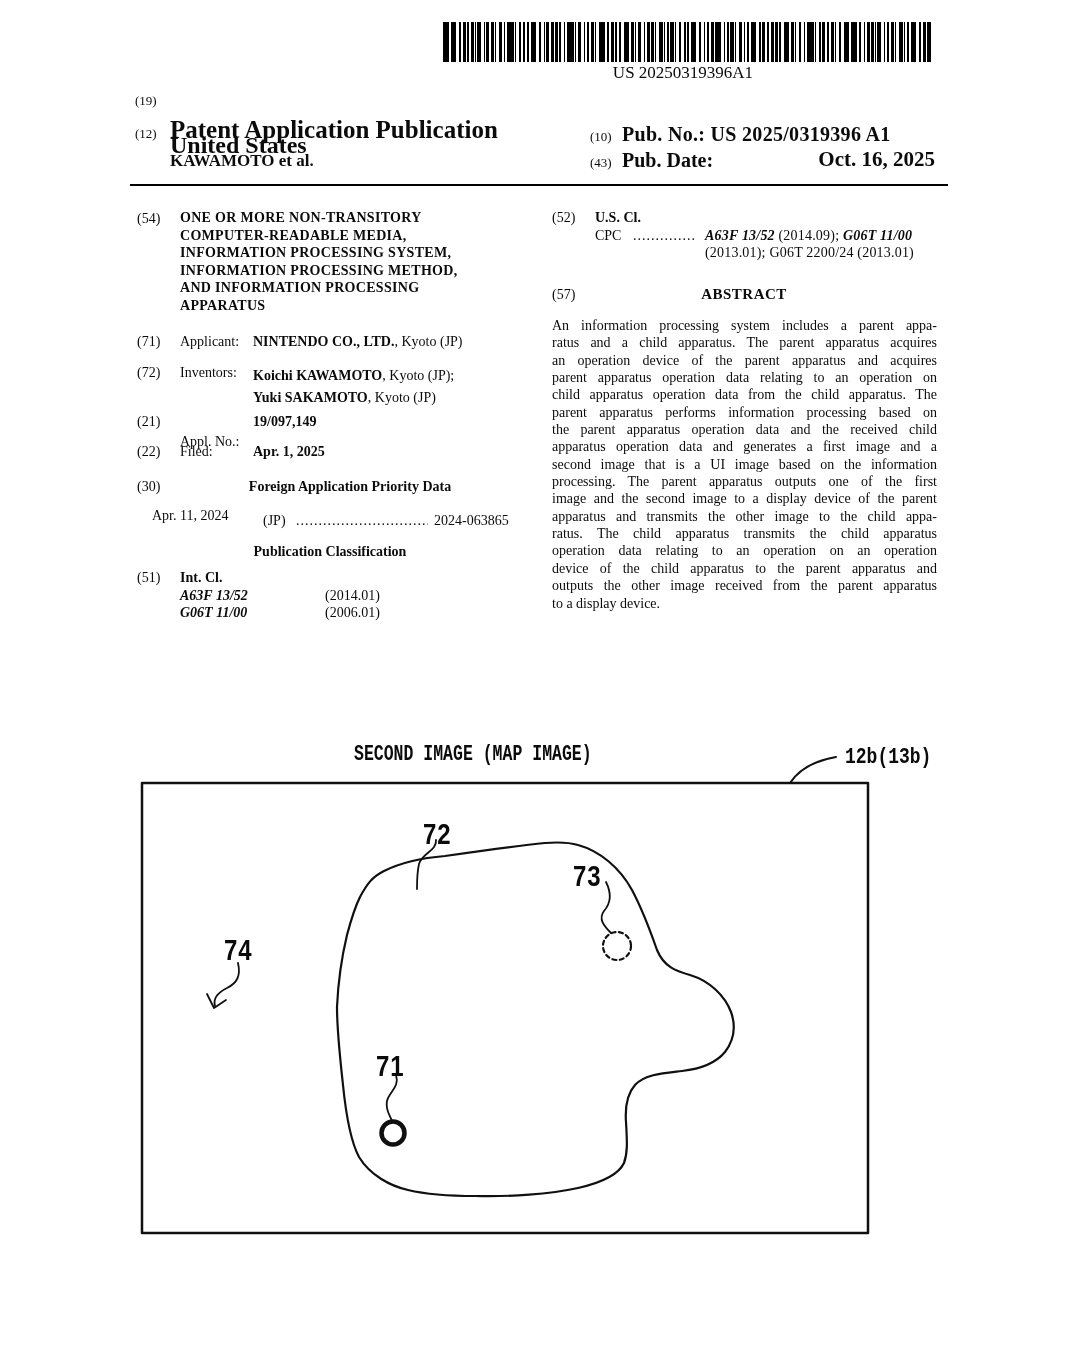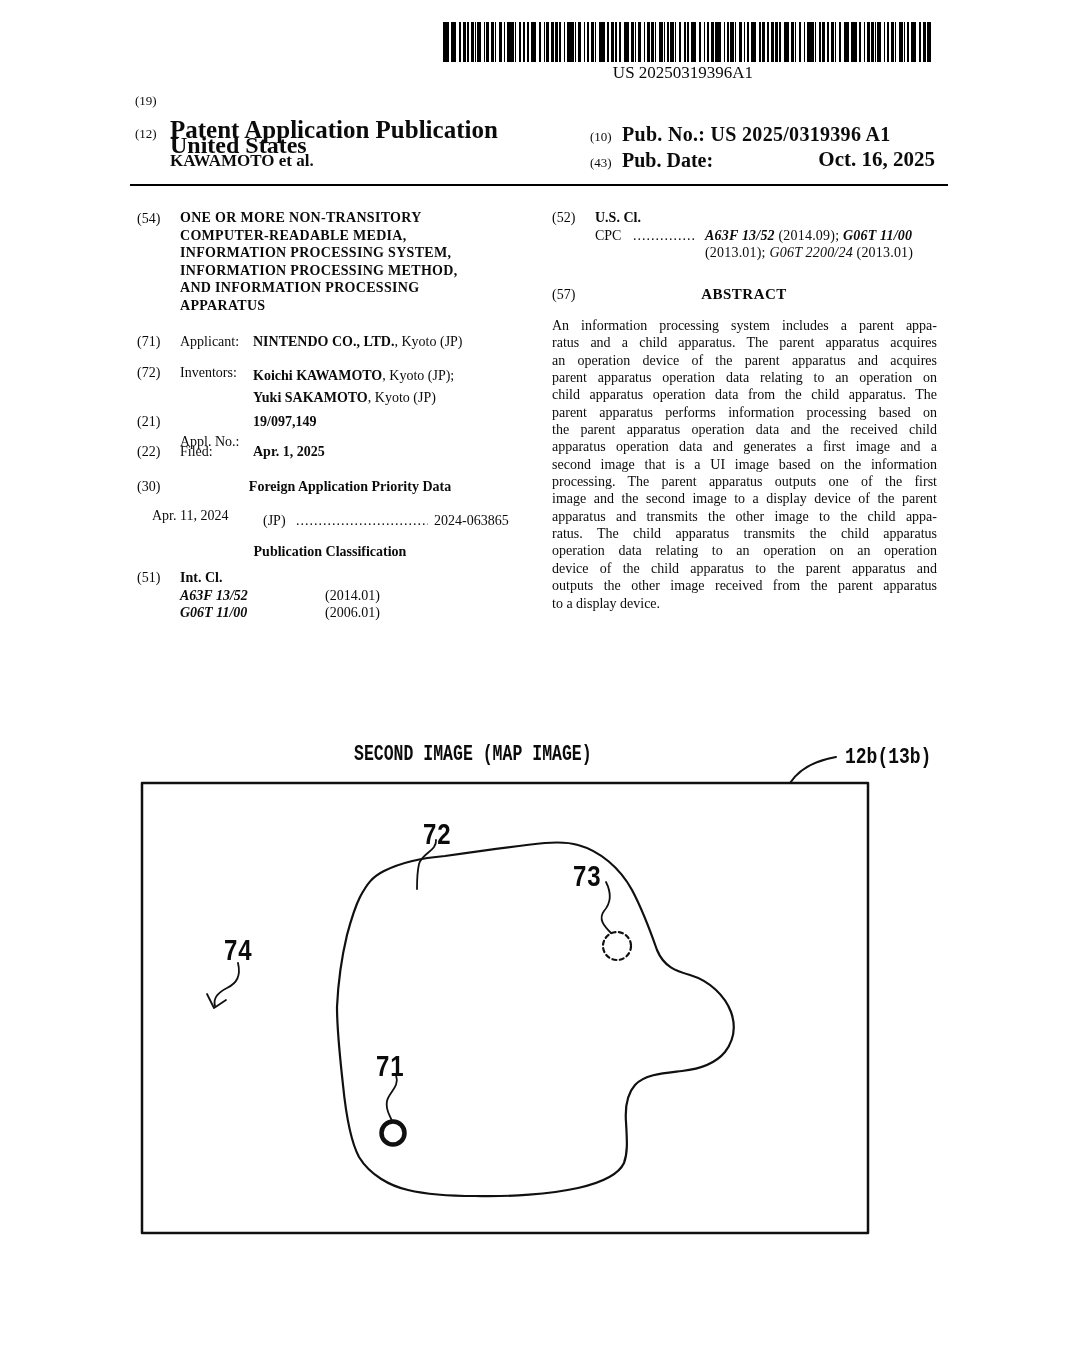--- a/index.html
+++ b/index.html
@@ -2,21 +2,21 @@
 <html><head>
 <meta charset="utf-8">
 <style>
   html,body{margin:0;padding:0;background:#fff;}
   .page{position:relative;width:1080px;height:1370px;background:#fff;
         font-family:"Liberation Serif","DejaVu Serif",serif;color:#0b0b0b;overflow:hidden;}
   .abs{position:absolute;white-space:nowrap;}
   .num{font-size:13px;}
   .b{font-weight:bold;}
   .bi{font-weight:bold;font-style:italic;}
-  .i{font-style:italic;}
+  .i{}
   .body-size{font-size:14px;}
   .barcode{position:absolute;left:443px;top:22px;width:480px;height:40px;
     border-left:4px solid #000;border-right:4px solid #000;
     background-image:
       repeating-linear-gradient(90deg,transparent 0 7px,#000 7px 9px,transparent 9px 16px,#000 16px 19px,transparent 19px 23px),
       repeating-linear-gradient(90deg,#000 0 2px,#fff 2px 4px,#000 4px 7px,#fff 7px 8px,#000 8px 9px,#fff 9px 12px,#000 12px 14px,#fff 14px 17px,#000 17px 18px,#fff 18px 20px);}
   .barcode-text{position:absolute;left:443px;top:63px;width:480px;text-align:center;font-size:17px;}
   .hr{position:absolute;left:130px;top:184px;width:818px;height:2px;background:#000;}
   .title-line{font-weight:bold;letter-spacing:.3px;line-height:17.6px;white-space:nowrap;}
   .abstract{position:absolute;left:552px;top:317px;width:385px;font-size:14px;line-height:17.35px;}

